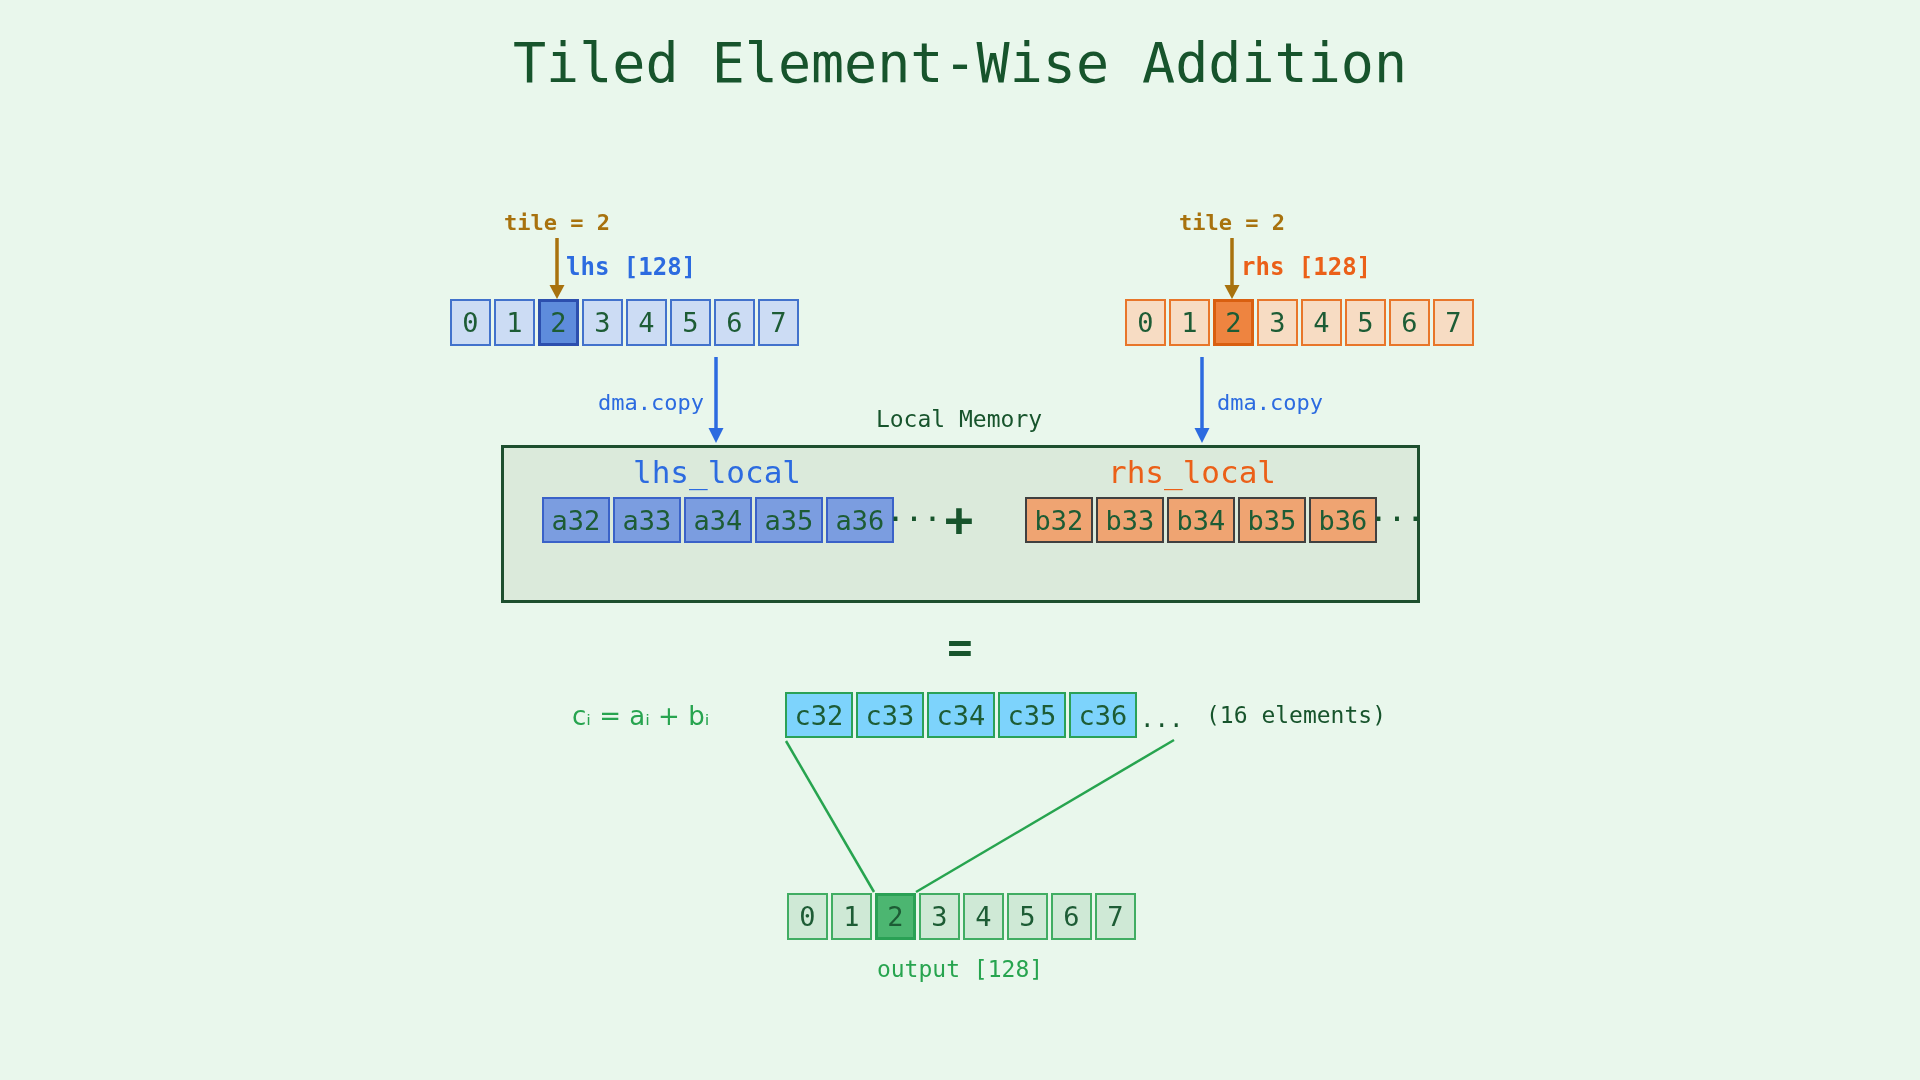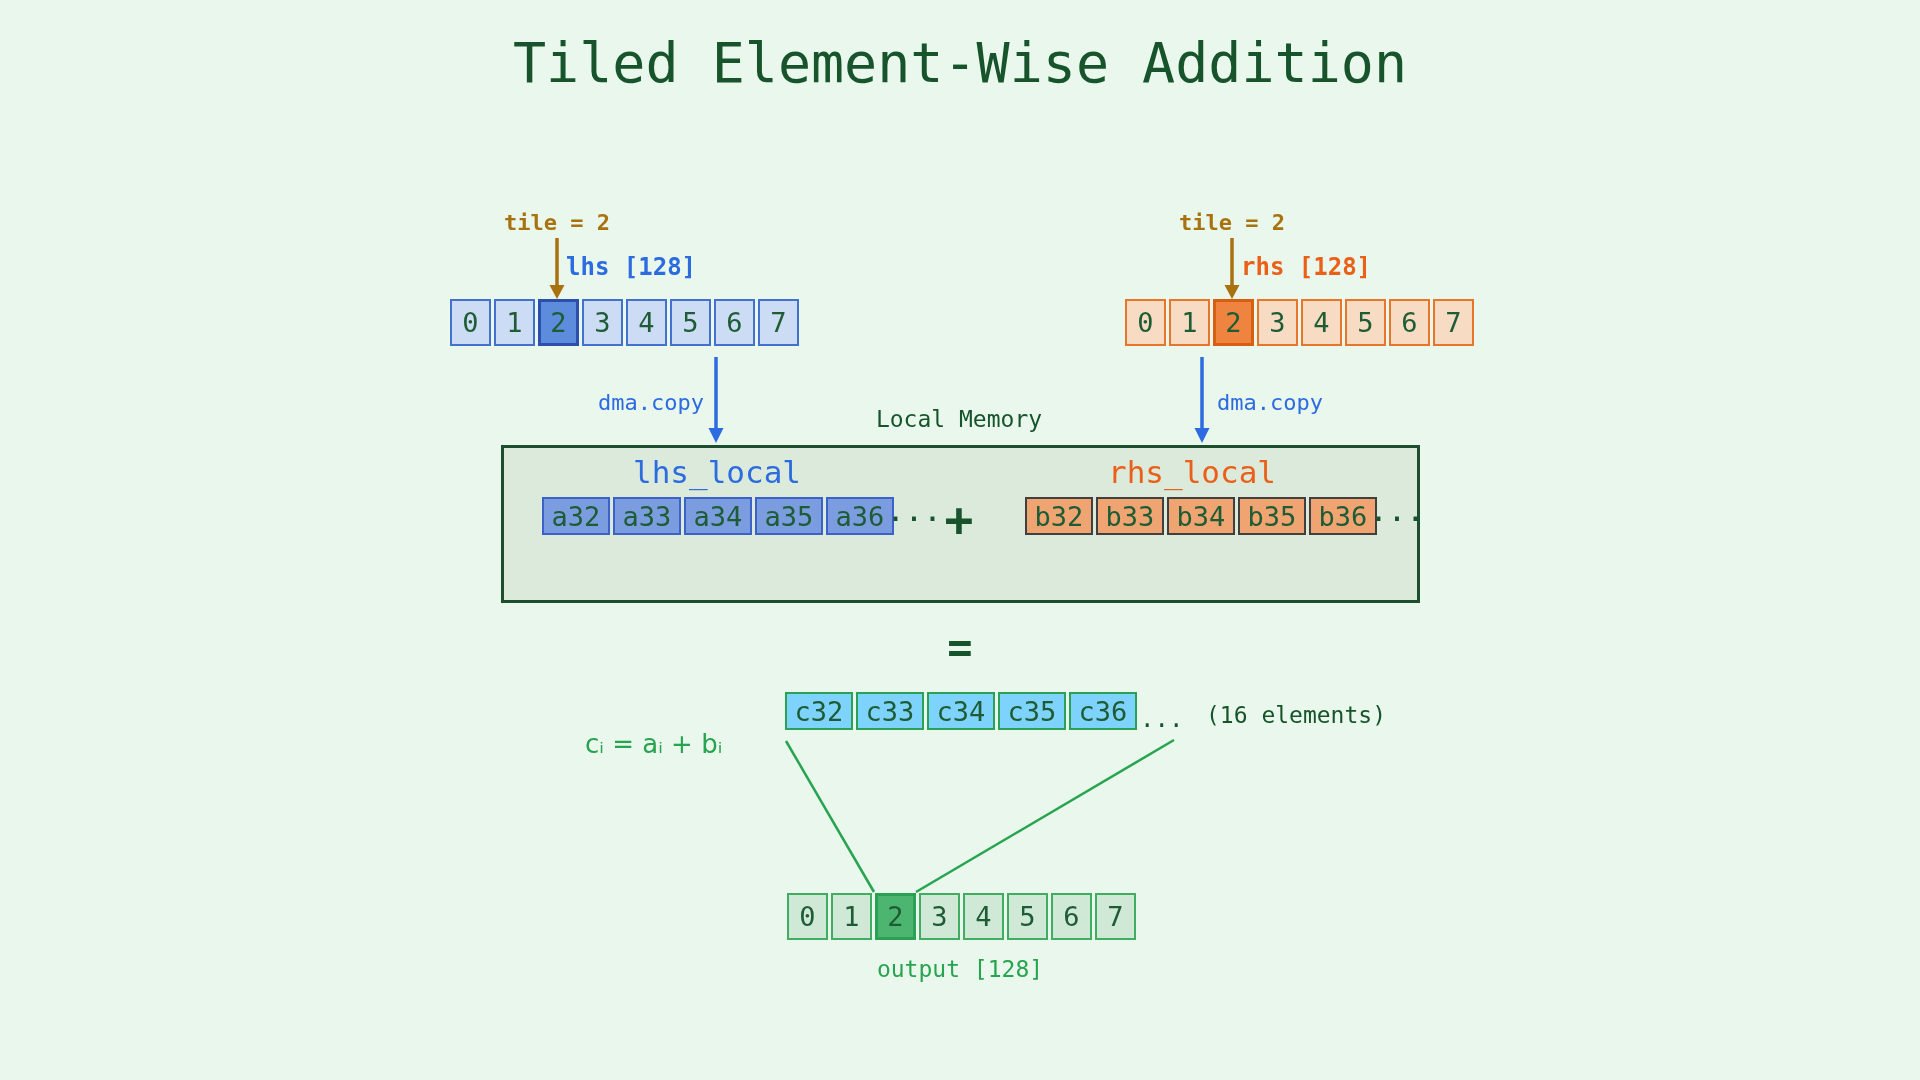--- a/index.html
+++ b/index.html
@@ -28,21 +28,21 @@
   .name-lbl{font-size:24px;font-weight:bold;}
   .dma-lbl{font-size:22px;}
 
   .array-row{position:absolute;display:flex;gap:3px;}
   .cell{
     width:41px;height:47px;
     box-sizing:border-box;
     display:flex;align-items:center;justify-content:center;
     font-size:27px;color:#1d5c35;
   }
-  .wide{width:68px;height:38px;font-size:27px;}
+  .wide{width:68px;height:46px;font-size:27px;}
 
   .blue-cell{background:#ccdcf4;border:2px solid #4272cc;}
   .blue-cell.hl{background:#5e8cdc;border:3px solid #2c4fae;}
   .orange-cell{background:#f7dcc3;border:2px solid #e8762a;}
   .orange-cell.hl{background:#ee8440;border:3px solid #d95f10;}
   .blue-local{background:#7b9de0;border:2px solid #3a62c8;}
   .orange-local{background:#efa472;border:2px solid #404040;}
   .c-cell{background:#7dd3fc;border:2px solid #2ba157;}
   .out-cell{background:#cfe9d6;border:2px solid #41ad63;}
   .out-cell.hl{background:#4cb671;border:3px solid #2aa155;}
@@ -50,21 +50,21 @@
   .mem-box{
     left:501px;top:445px;width:919px;height:158px;
     box-sizing:border-box;
     background:#dbeadb;border:3px solid #1d4f2e;
   }
   .mem-title{left:959px;top:419px;font-size:23px;}
   .local-lbl{font-size:31px;}
   .dots{font-size:24px;font-weight:bold;letter-spacing:4px;color:#17542c;}
   .plus{left:959px;top:519px;font-size:48px;font-weight:bold;color:#17542c;}
   .equals{left:960px;top:647px;font-size:42px;font-weight:bold;color:#17542c;}
-  .formula{left:585px;top:716px;font-family:"DejaVu Sans", sans-serif;font-size:26px;color:#27a44f;margin-top:28px;}
+  .formula{left:572px;top:716px;font-family:"DejaVu Sans", sans-serif;font-size:26px;color:#27a44f;}
   .c-dots{left:1140px;top:719px;font-size:24px;color:#17542c;}
   .note{left:1206px;top:715px;font-size:23px;color:#17542c;}
   .out-lbl{left:960px;top:969px;font-size:23px;color:#27a44f;}
   .overlay{position:absolute;left:0;top:0;pointer-events:none;}
 </style>
 </head>
 <body>
 
 <div class="canvas">
 

